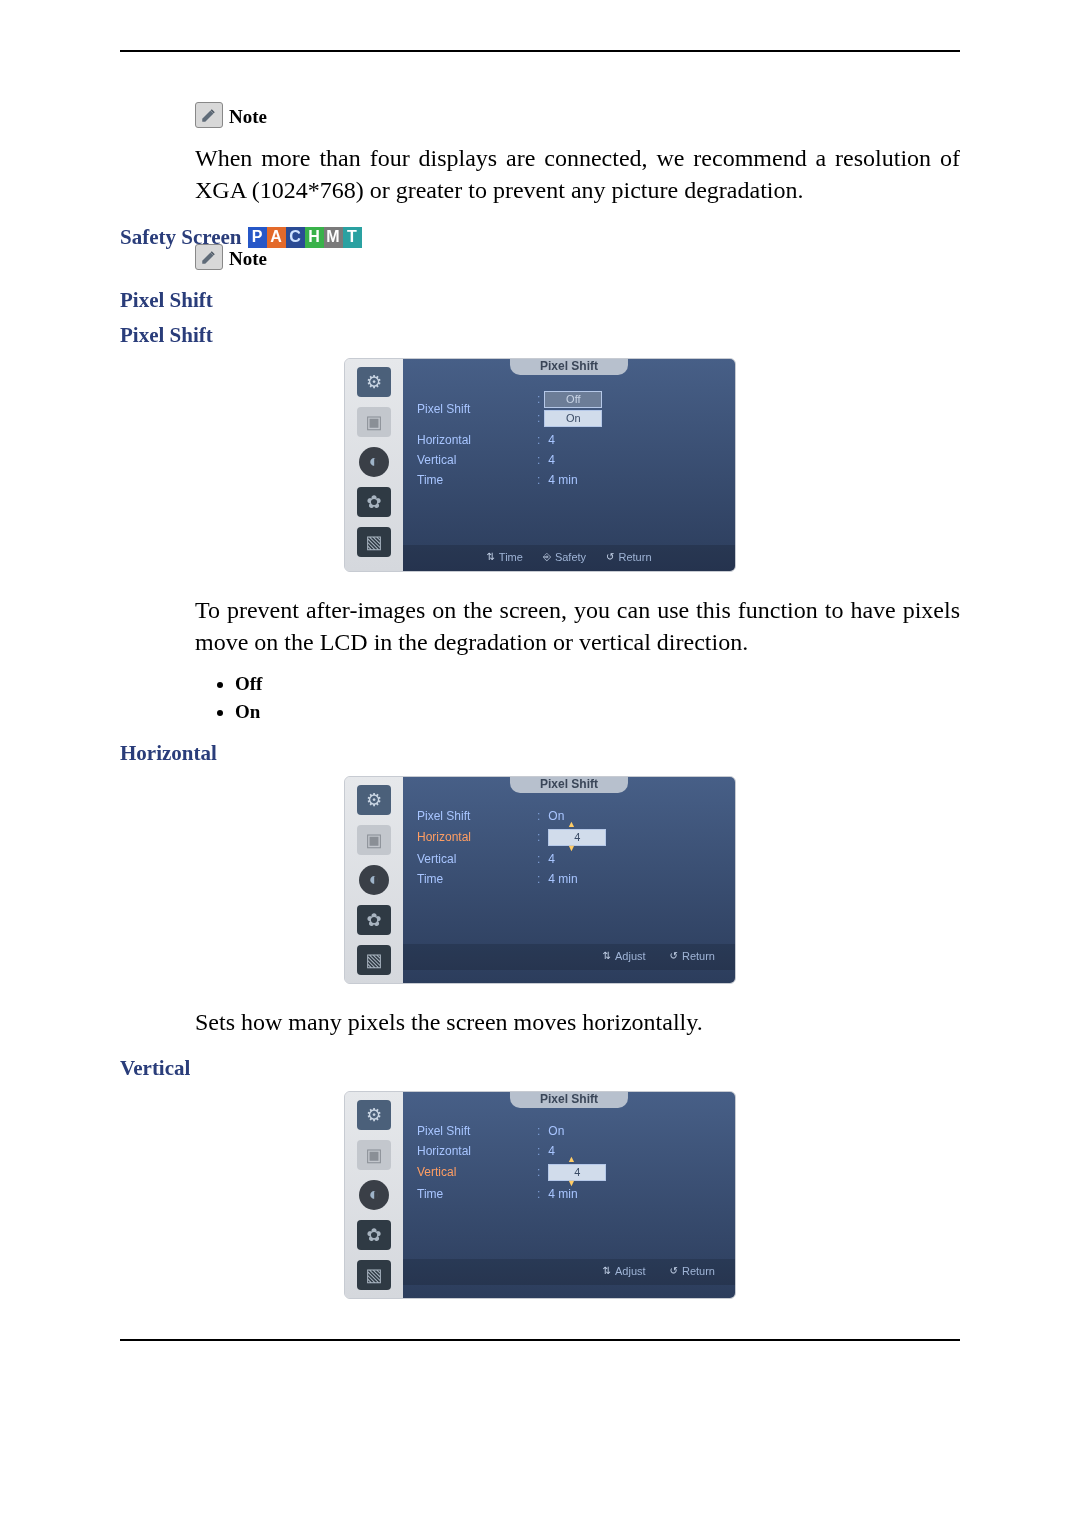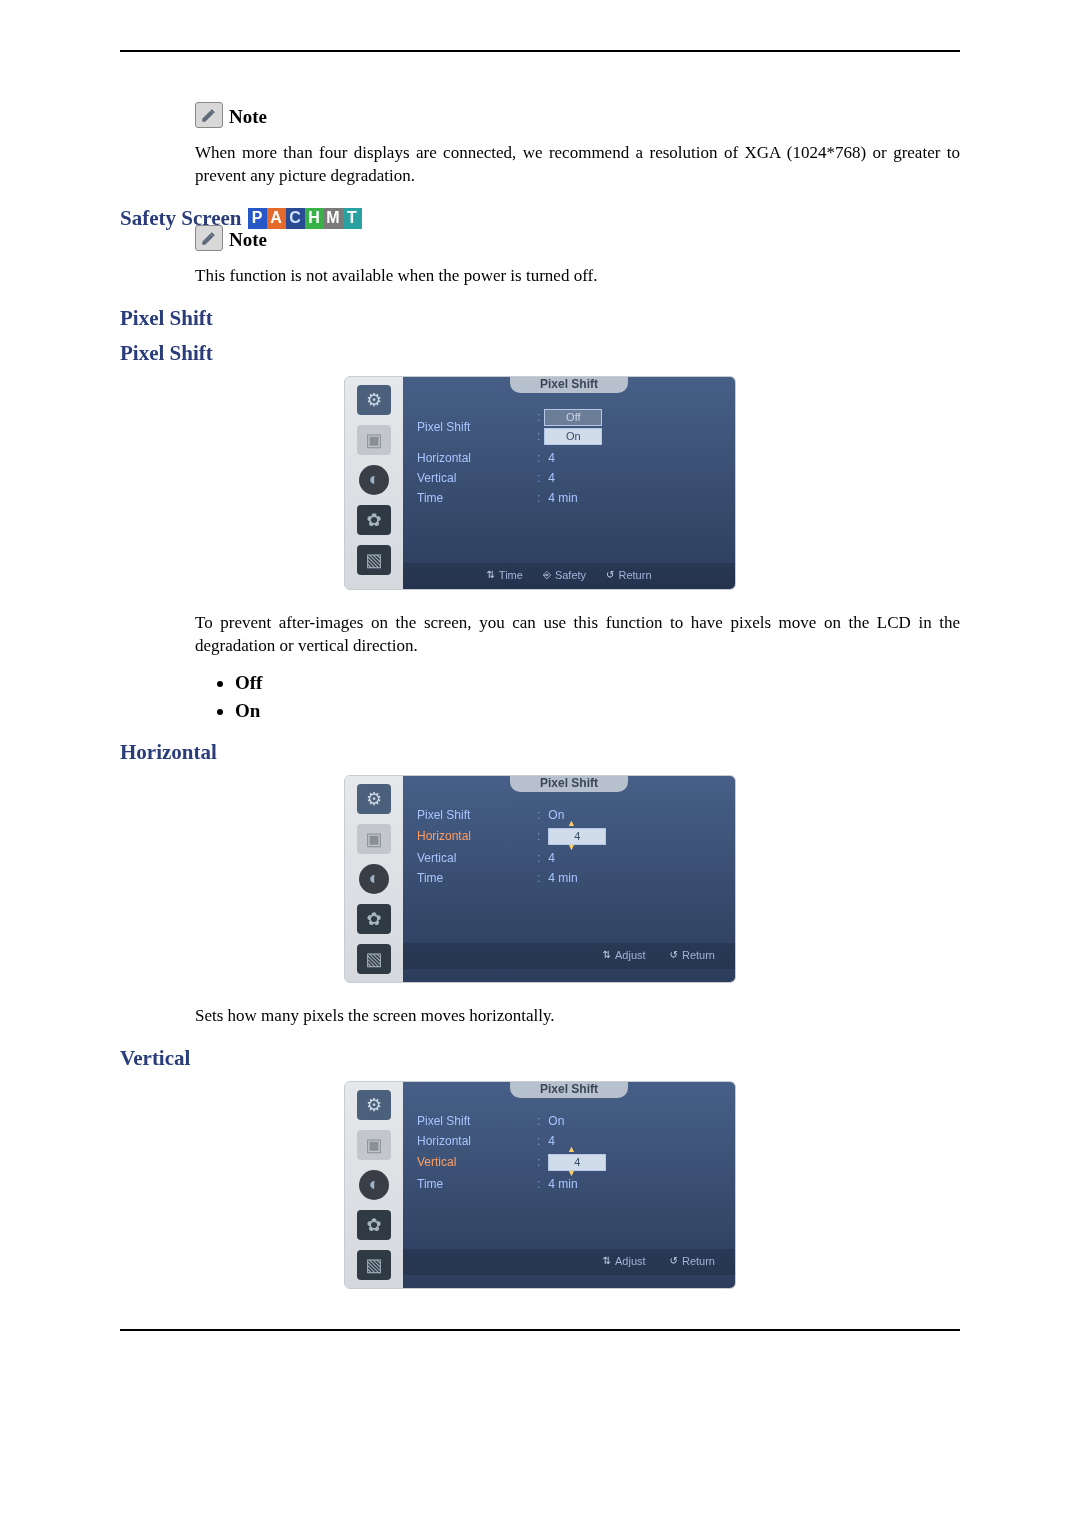--- a/index.html
+++ b/index.html
@@ -45,21 +45,21 @@
     display: flex;
     align-items: center;
     justify-content: center;
     margin-right: 6px;
   }
   .note-label {
     font-weight: bold;
     font-size: 19px;
   }
   .body-text {
-    font-size: 17px;
+    font-size: 24px;
     line-height: 1.35;
     text-align: justify;
     margin: 14px 0;
   }
   .section-heading {
     color: #2a3d7a;
     font-weight: bold;
     font-size: 21px;
     margin: 18px 0 4px 0;
   }
@@ -243,21 +243,20 @@
   <div class="content-block">
     <div class="note-row" style="margin-top:-10px;">
       <span class="note-icon">
         <svg width="18" height="18" viewBox="0 0 24 24">
             <path d="M3 17l11-11 4 4-11 11H3v-4z" fill="#5f6b78"></path>
             <path d="M15 5l4 4" stroke="#4a5560" stroke-width="2"></path>
           </svg>
       </span>
       <span class="note-label">Note</span>
     </div>
-    <p class="body-text">This function is not available when the power is turned off.</p>
   </div>
 
   <div class="section-heading">Pixel Shift</div>
   <div class="section-heading" style="margin-top:10px;">Pixel Shift</div>
 
   <div class="osd-wrap">
     <div class="osd">
       <div class="osd-inner">
         <div class="osd-side">
           <div class="side-ic active">⚙</div>

